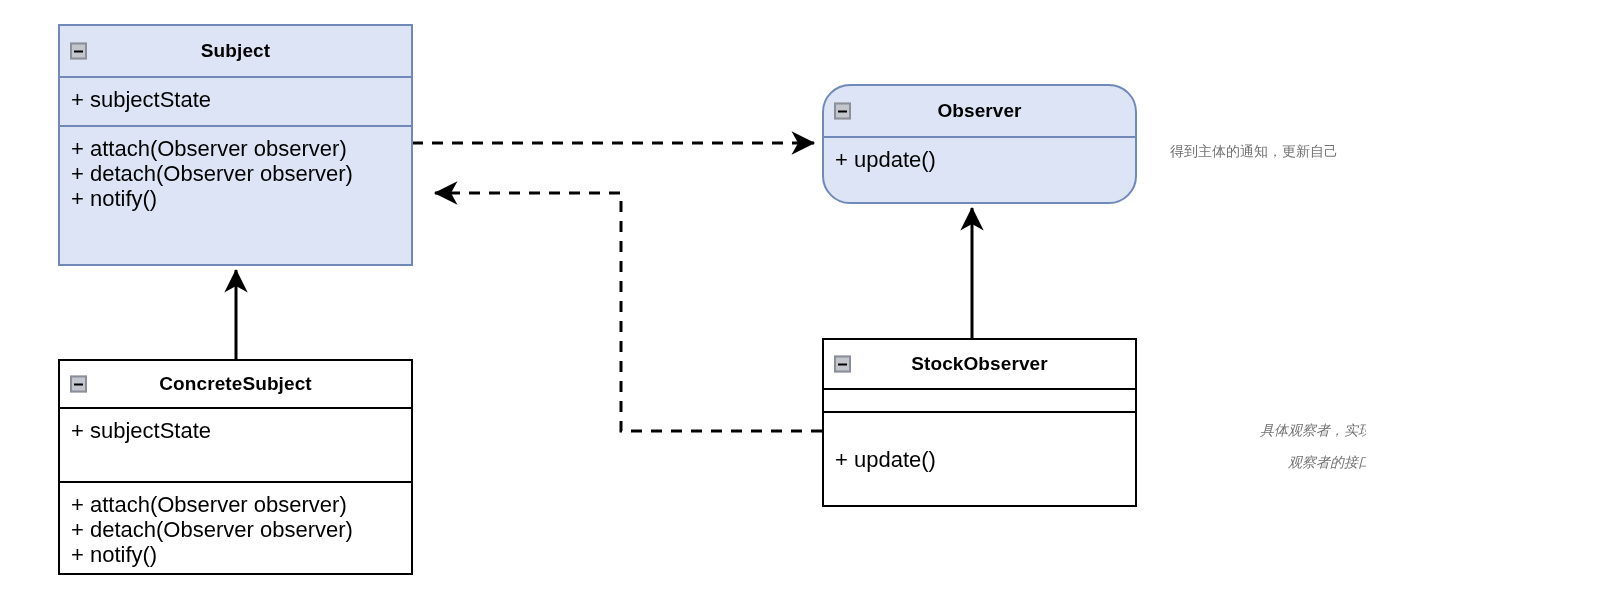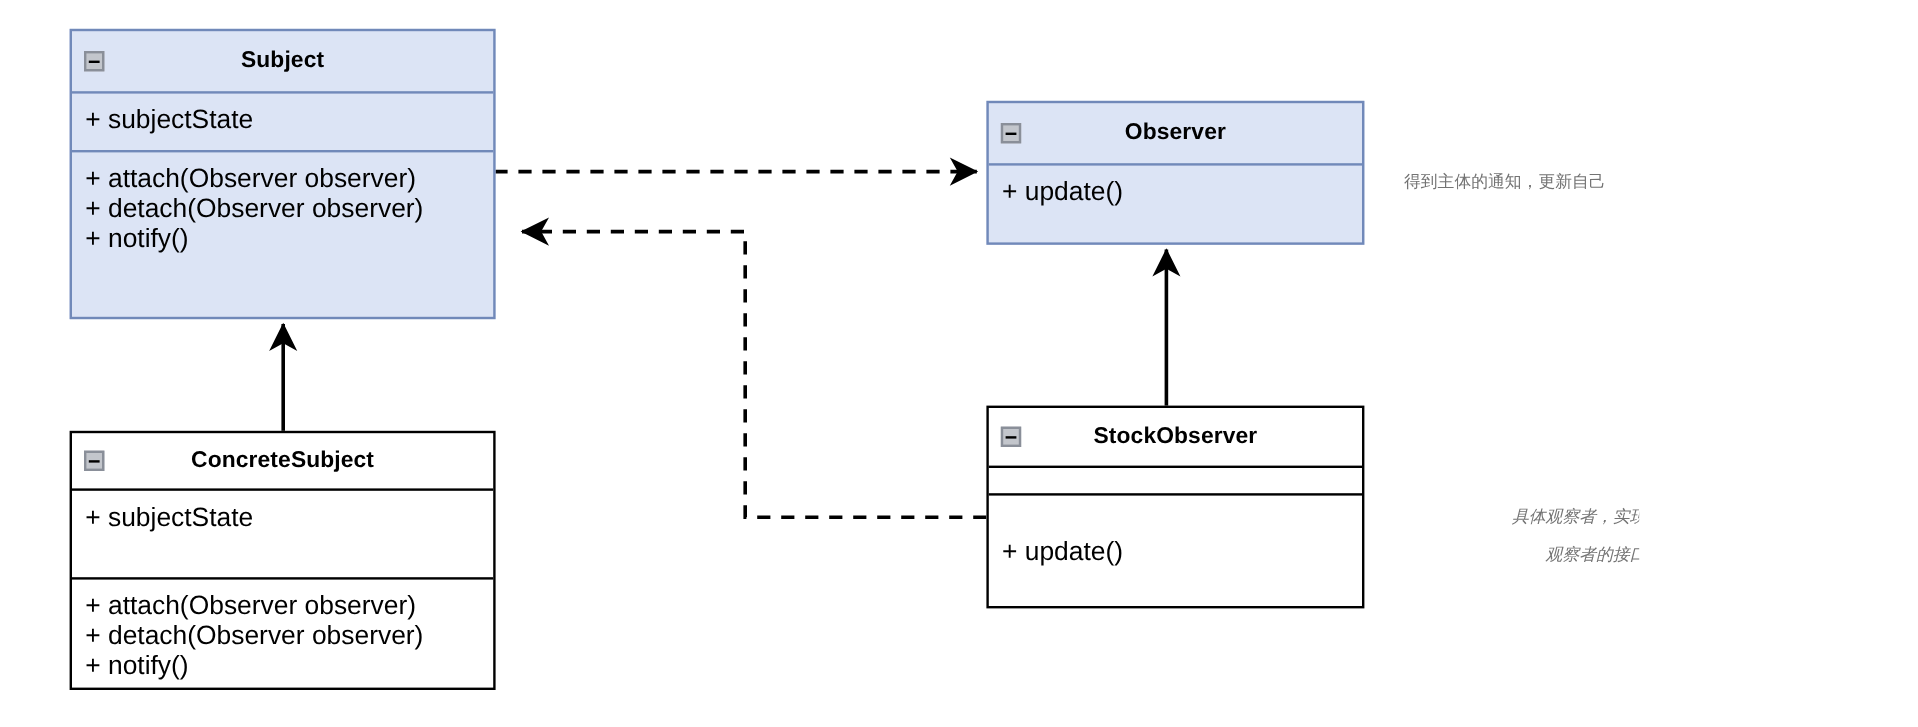--- a/index.html
+++ b/index.html
@@ -145,21 +145,21 @@
           <i></i>
         </span>
       <span class="uml-title">Subject</span>
     </div>
     <div class="uml-compartment divided" style="height:49px;">+ subjectState</div>
     <div class="uml-compartment">+ attach(Observer observer)
 + detach(Observer observer)
 + notify()</div>
   </div>
 
-  <div class="uml-class blue" style="left:822px; top:84px; width:315px; height:120px;">
+  <div class="uml-class blue" style="left:822px; top:84px; width:315px; height:120px;border-radius:28px;">
     <div class="uml-header" style="height:52px;">
       <span class="collapse-icon">
           <i></i>
         </span>
       <span class="uml-title">Observer</span>
     </div>
     <div class="uml-compartment">+ update()</div>
   </div>
 
   <div class="uml-class white" style="left:58px; top:359px; width:355px; height:216px;">

